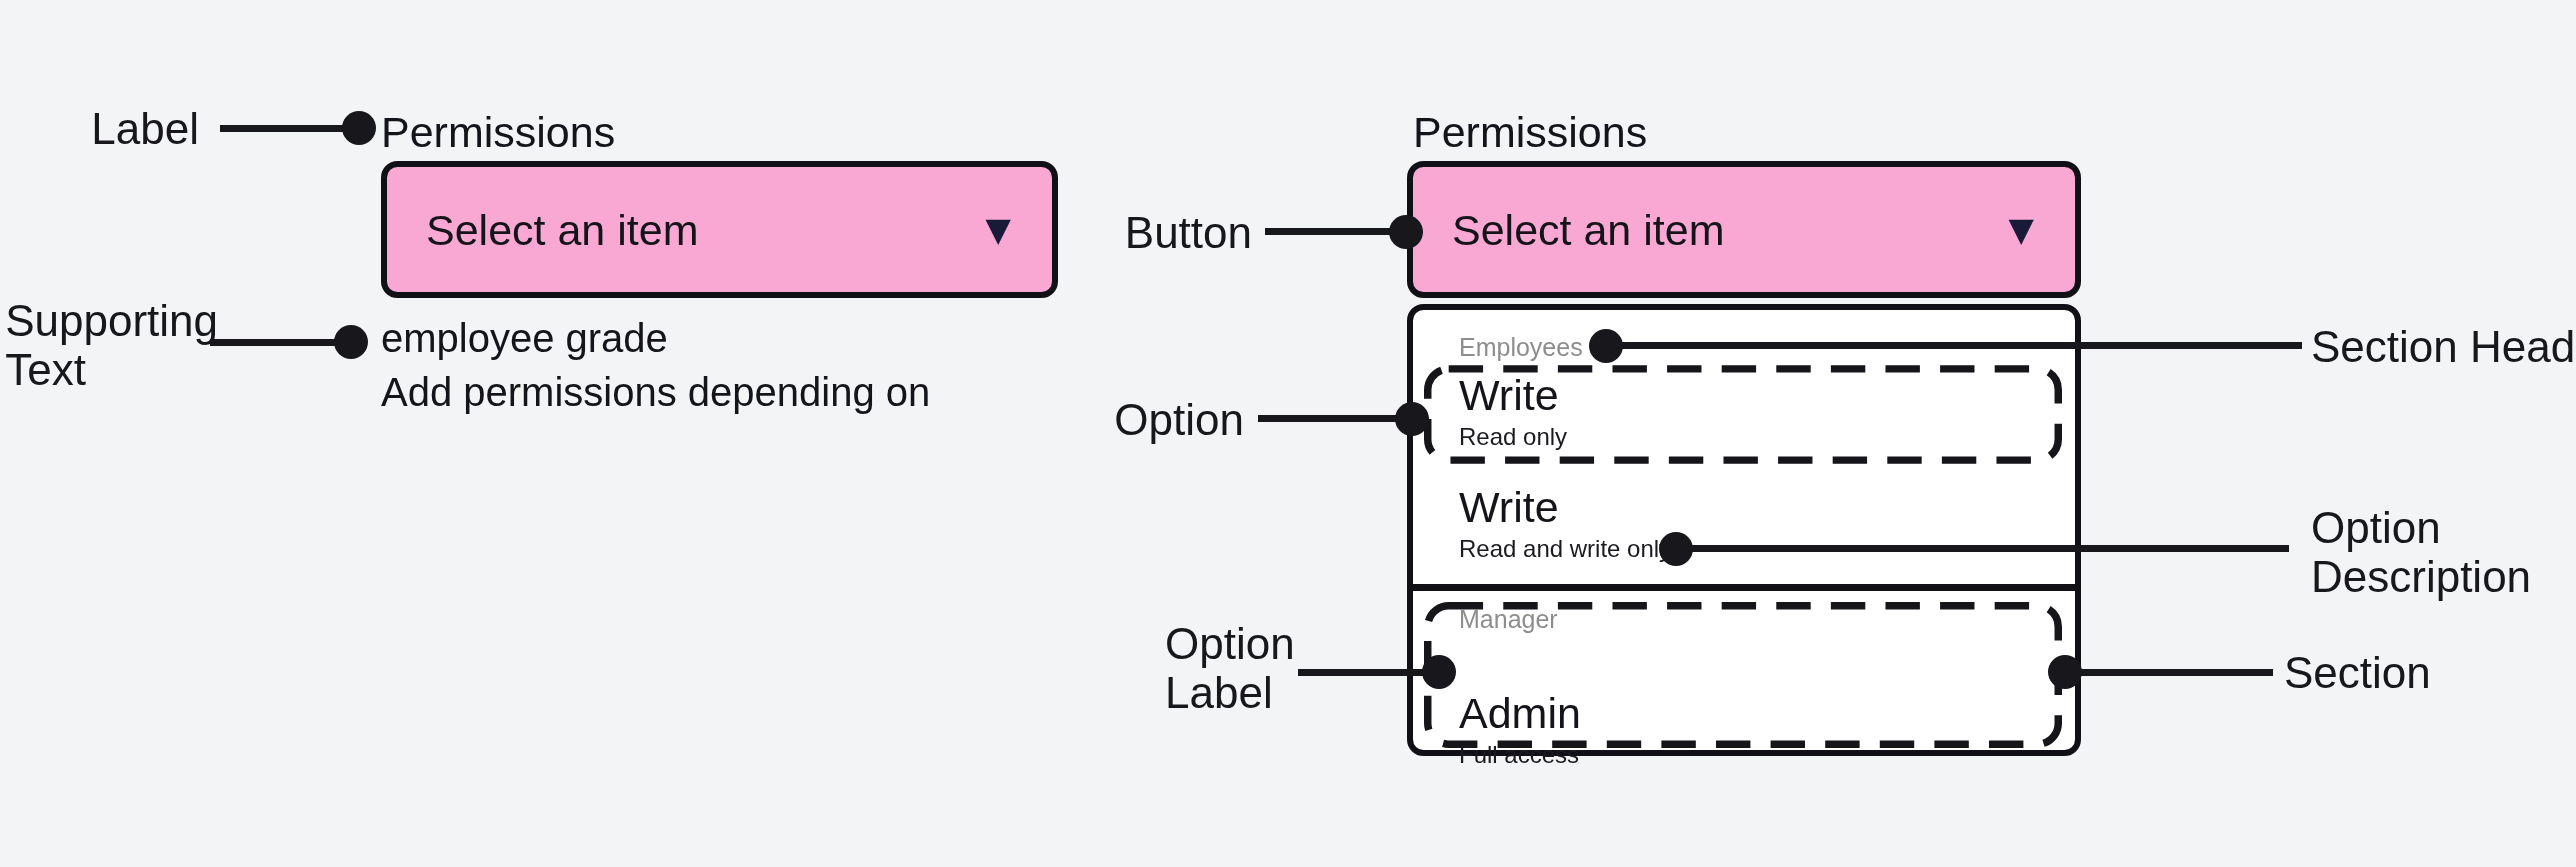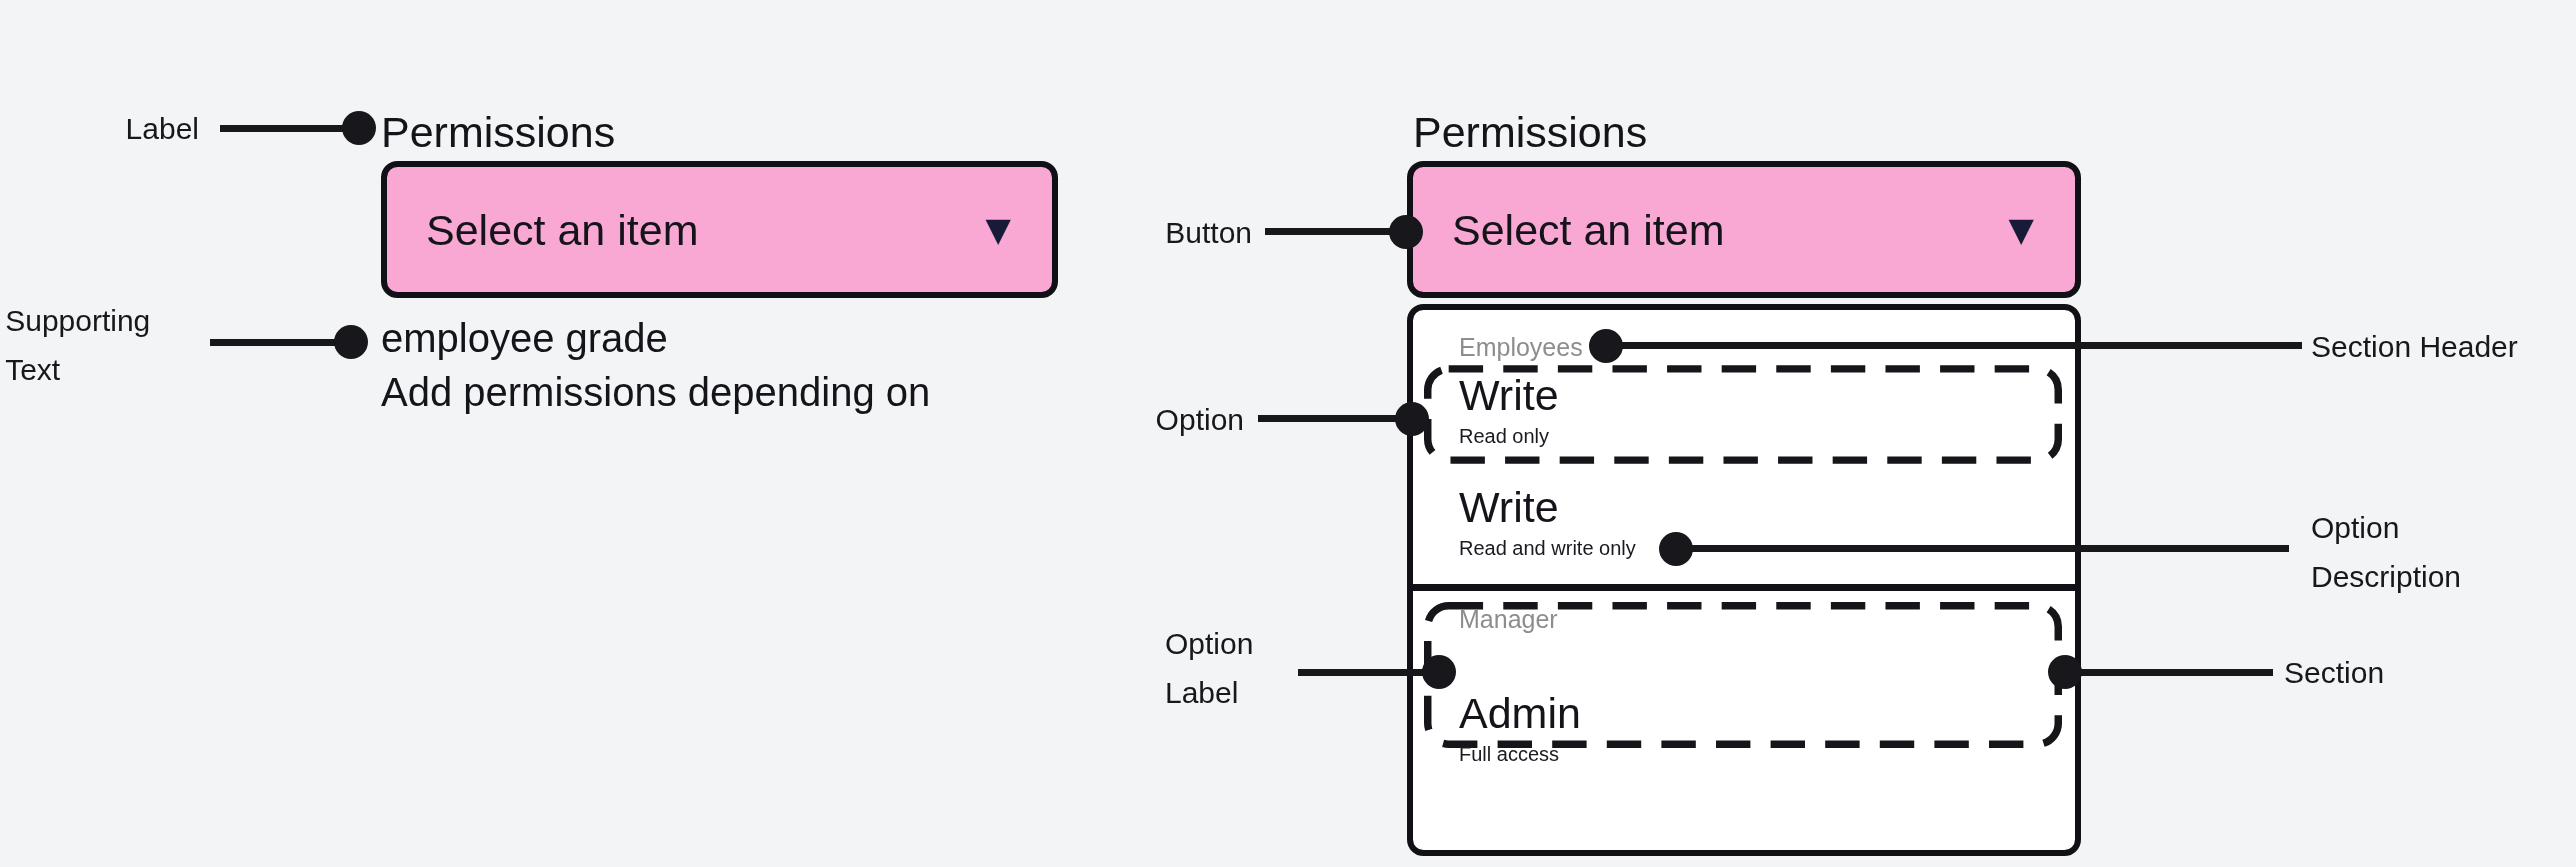--- a/index.html
+++ b/index.html
@@ -7,25 +7,25 @@
     width:2576px;height:867px;
     font-family:"Liberation Sans","DejaVu Sans",sans-serif;
     position:relative;overflow:hidden;
     background:#f3f4f6;color:#14141a;
   }
   .stage{position:absolute;inset:0;width:2576px;height:867px;}
   .abs{position:absolute;}
   
   .txt-main{font-size:43px;line-height:55px;color:#14141a;white-space:nowrap;}
   .txt-option{font-size:43px;line-height:52px;color:#14141a;white-space:nowrap;}
-  .txt-desc{font-size:20px;line-height:31px;color:#1a1a20;white-space:nowrap;}
+  .txt-desc{font-size:24px;line-height:31px;color:#1a1a20;white-space:nowrap;}
   .txt-sec{font-size:25px;line-height:31px;color:#8d8d8d;white-space:nowrap;}
   .txt-support{font-size:40px;line-height:54px;color:#14141a;white-space:nowrap;}
   
-  .ann-text{font-size:30px;line-height:49px;color:#17171c;white-space:nowrap;}
+  .ann-text{font-size:44px;line-height:49px;color:#17171c;white-space:nowrap;}
   .ann-line{height:6.7px;background:#17171c;}
   .ann-dot{width:34px;height:34px;border-radius:50%;background:#17171c;}
   .vcenter{transform:translateY(-50%);}
   .ralign{text-align:right;}
   
   .ctl-button{
     background:#f9a8d4;border:6px solid #101016;border-radius:16.5px;
     box-sizing:border-box;
   }
   .ctl-button .btn-text{position:absolute;left:39px;top:50%;transform:translateY(-50%);}
@@ -69,21 +69,21 @@
   <div class="abs ann-line" style="left:210px;top:339px;width:138px;"></div>
   <div class="abs ann-dot" style="left:334px;top:325px;"></div>
 
   <div class="abs txt-main" style="left:1413px;top:105px;">Permissions</div>
 
   <div class="abs ctl-button" style="left:1407px;top:161px;width:674px;height:137px;">
     <span class="btn-text txt-main">Select an item</span>
     <span class="caret">▼</span>
   </div>
 
-  <div class="abs listbox" style="left:1407px;top:304px;width:674px;height:552px;">
+  <div class="abs listbox" style="left:1407px;top:304px;width:674px;height:452px;">
 
     <div class="abs txt-sec" style="left:46px;top:22px;">Employees</div>
 
     <svg class="dash-rect" style="left:10.5px;top:55px;" width="638" height="99" viewBox="0 0 853 132">
       <rect x="5" y="5" width="843" height="122" rx="28" fill="none" stroke="#15151a" stroke-width="10" stroke-dasharray="46 27"></rect>
     </svg>
 
     <div class="abs" style="left:46px;top:59px;">
       <div class="txt-option">Write</div>
       <div class="txt-desc">Read only</div>

